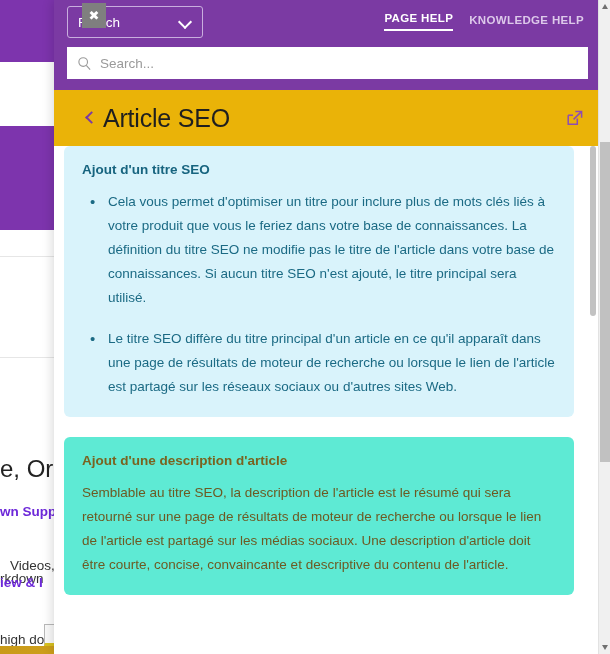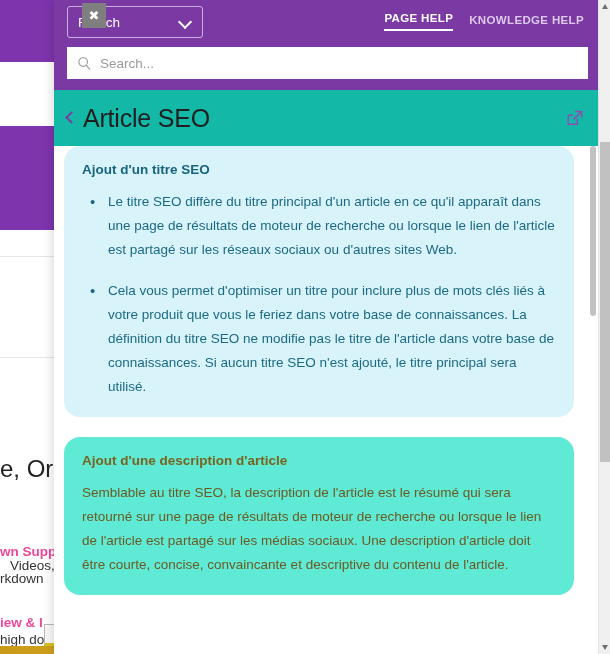--- a/index.html
+++ b/index.html
@@ -29,21 +29,21 @@
   }
   .bg-text {
     position: absolute; left: 0;
     color: #2b2b2b;
     white-space: nowrap;
     overflow: hidden;
   }
   .bg-heading {
     font-size: 24px; font-weight: 400; color: #222;
   }
-  .bg-sub { font-size: 13.5px; font-weight: 700; color: #ec4899; margin-top: 40px; }
+  .bg-sub { font-size: 13.5px; font-weight: 700; color: #6d28d9; }
   .bg-body { font-size: 13.5px; font-weight: 400; color: #333; }
   .bg-gold-bar {
     position: absolute; left: 0; bottom: 0;
     width: 598px; height: 8px;
     background: linear-gradient(90deg,#c99a18 0%,#d9ae2a 40%,#c79416 100%);
   }
   .bg-box {
     position: absolute; bottom: 8px;
     height: 22px; border: 1px solid #b9b9b9; background: #fafafa;
   }
@@ -139,22 +139,22 @@
     color: #3b3b3b;
     font-family: Liberation Sans, sans-serif;
     background: transparent;
   }
   #search-input::placeholder { color: #9a9a9a; }
 
   
   #article-head {
     position: absolute; left: 0; top: 90px;
     width: 544px; height: 56px;
-    background: #14b8a6;
-    display: flex; align-items: center;
+    background: #eab308;
+    display: flex; align-items: center; padding-left: 20px;
   }
   #back-chevron {
     margin-left: 9px; margin-right: 6px;
     width: 14px; height: 18px;
     position: relative;
     cursor: pointer;
     flex: 0 0 auto;
   }
   #back-chevron::before {
     content:""; position:absolute; left:4px; top:4px;
@@ -177,21 +177,21 @@
 
   
   #article-body {
     position: absolute; left: 0; top: 146px;
     width: 534px; height: 468px;
     background: #ffffff;
     overflow: hidden;
     padding: 0 14px 0 10px;
   }
   .card {
-    border-radius: 16px;
+    border-radius: 6px;
     padding: 16px 18px 18px 18px;
     margin-bottom: 20px;
   }
   .card.cyan { background: #d9f3fb; }
   .card.cream { background: #5eead4; }
   .card-title {
     font-size: 13.5px;
     font-weight: 700;
     margin-bottom: 13px;
   }
@@ -326,22 +326,22 @@
       <path d="M9.3 2.4 H15.6 V8.7" fill="none" stroke="#8e4db3" stroke-width="1.5"></path>
       <line x1="15.4" y1="2.6" x2="7.6" y2="10.4" stroke="#8e4db3" stroke-width="1.5"></line>
     </svg>
   </div>
 
   <div id="article-body">
 
     <div class="card cyan">
       <div class="card-title">Ajout d'un titre SEO</div>
       <ul>
+        <li>Cela vous permet d'optimiser un titre pour inclure plus de mots clés liés à votre produit que vous le feriez dans votre base de connaissances. La définition du titre SEO ne modifie pas le titre de l'article dans votre base de connaissances. Si aucun titre SEO n'est ajouté, le titre principal sera utilisé.</li>
         <li>Le titre SEO diffère du titre principal d'un article en ce qu'il apparaît dans une page de résultats de moteur de recherche ou lorsque le lien de l'article est partagé sur les réseaux sociaux ou d'autres sites Web.</li>
-        <li>Cela vous permet d'optimiser un titre pour inclure plus de mots clés liés à votre produit que vous le feriez dans votre base de connaissances. La définition du titre SEO ne modifie pas le titre de l'article dans votre base de connaissances. Si aucun titre SEO n'est ajouté, le titre principal sera utilisé.</li>
       </ul>
     </div>
 
     <div class="card cream">
       <div class="card-title">Ajout d'une description d'article</div>
       <p>Semblable au titre SEO, la description de l'article est le résumé qui sera retourné sur une page de résultats de moteur de recherche ou lorsque le lien de l'article est partagé sur les médias sociaux. Une description d'article doit être courte, concise, convaincante et descriptive du contenu de l'article.</p>
     </div>
 
   </div>
 

